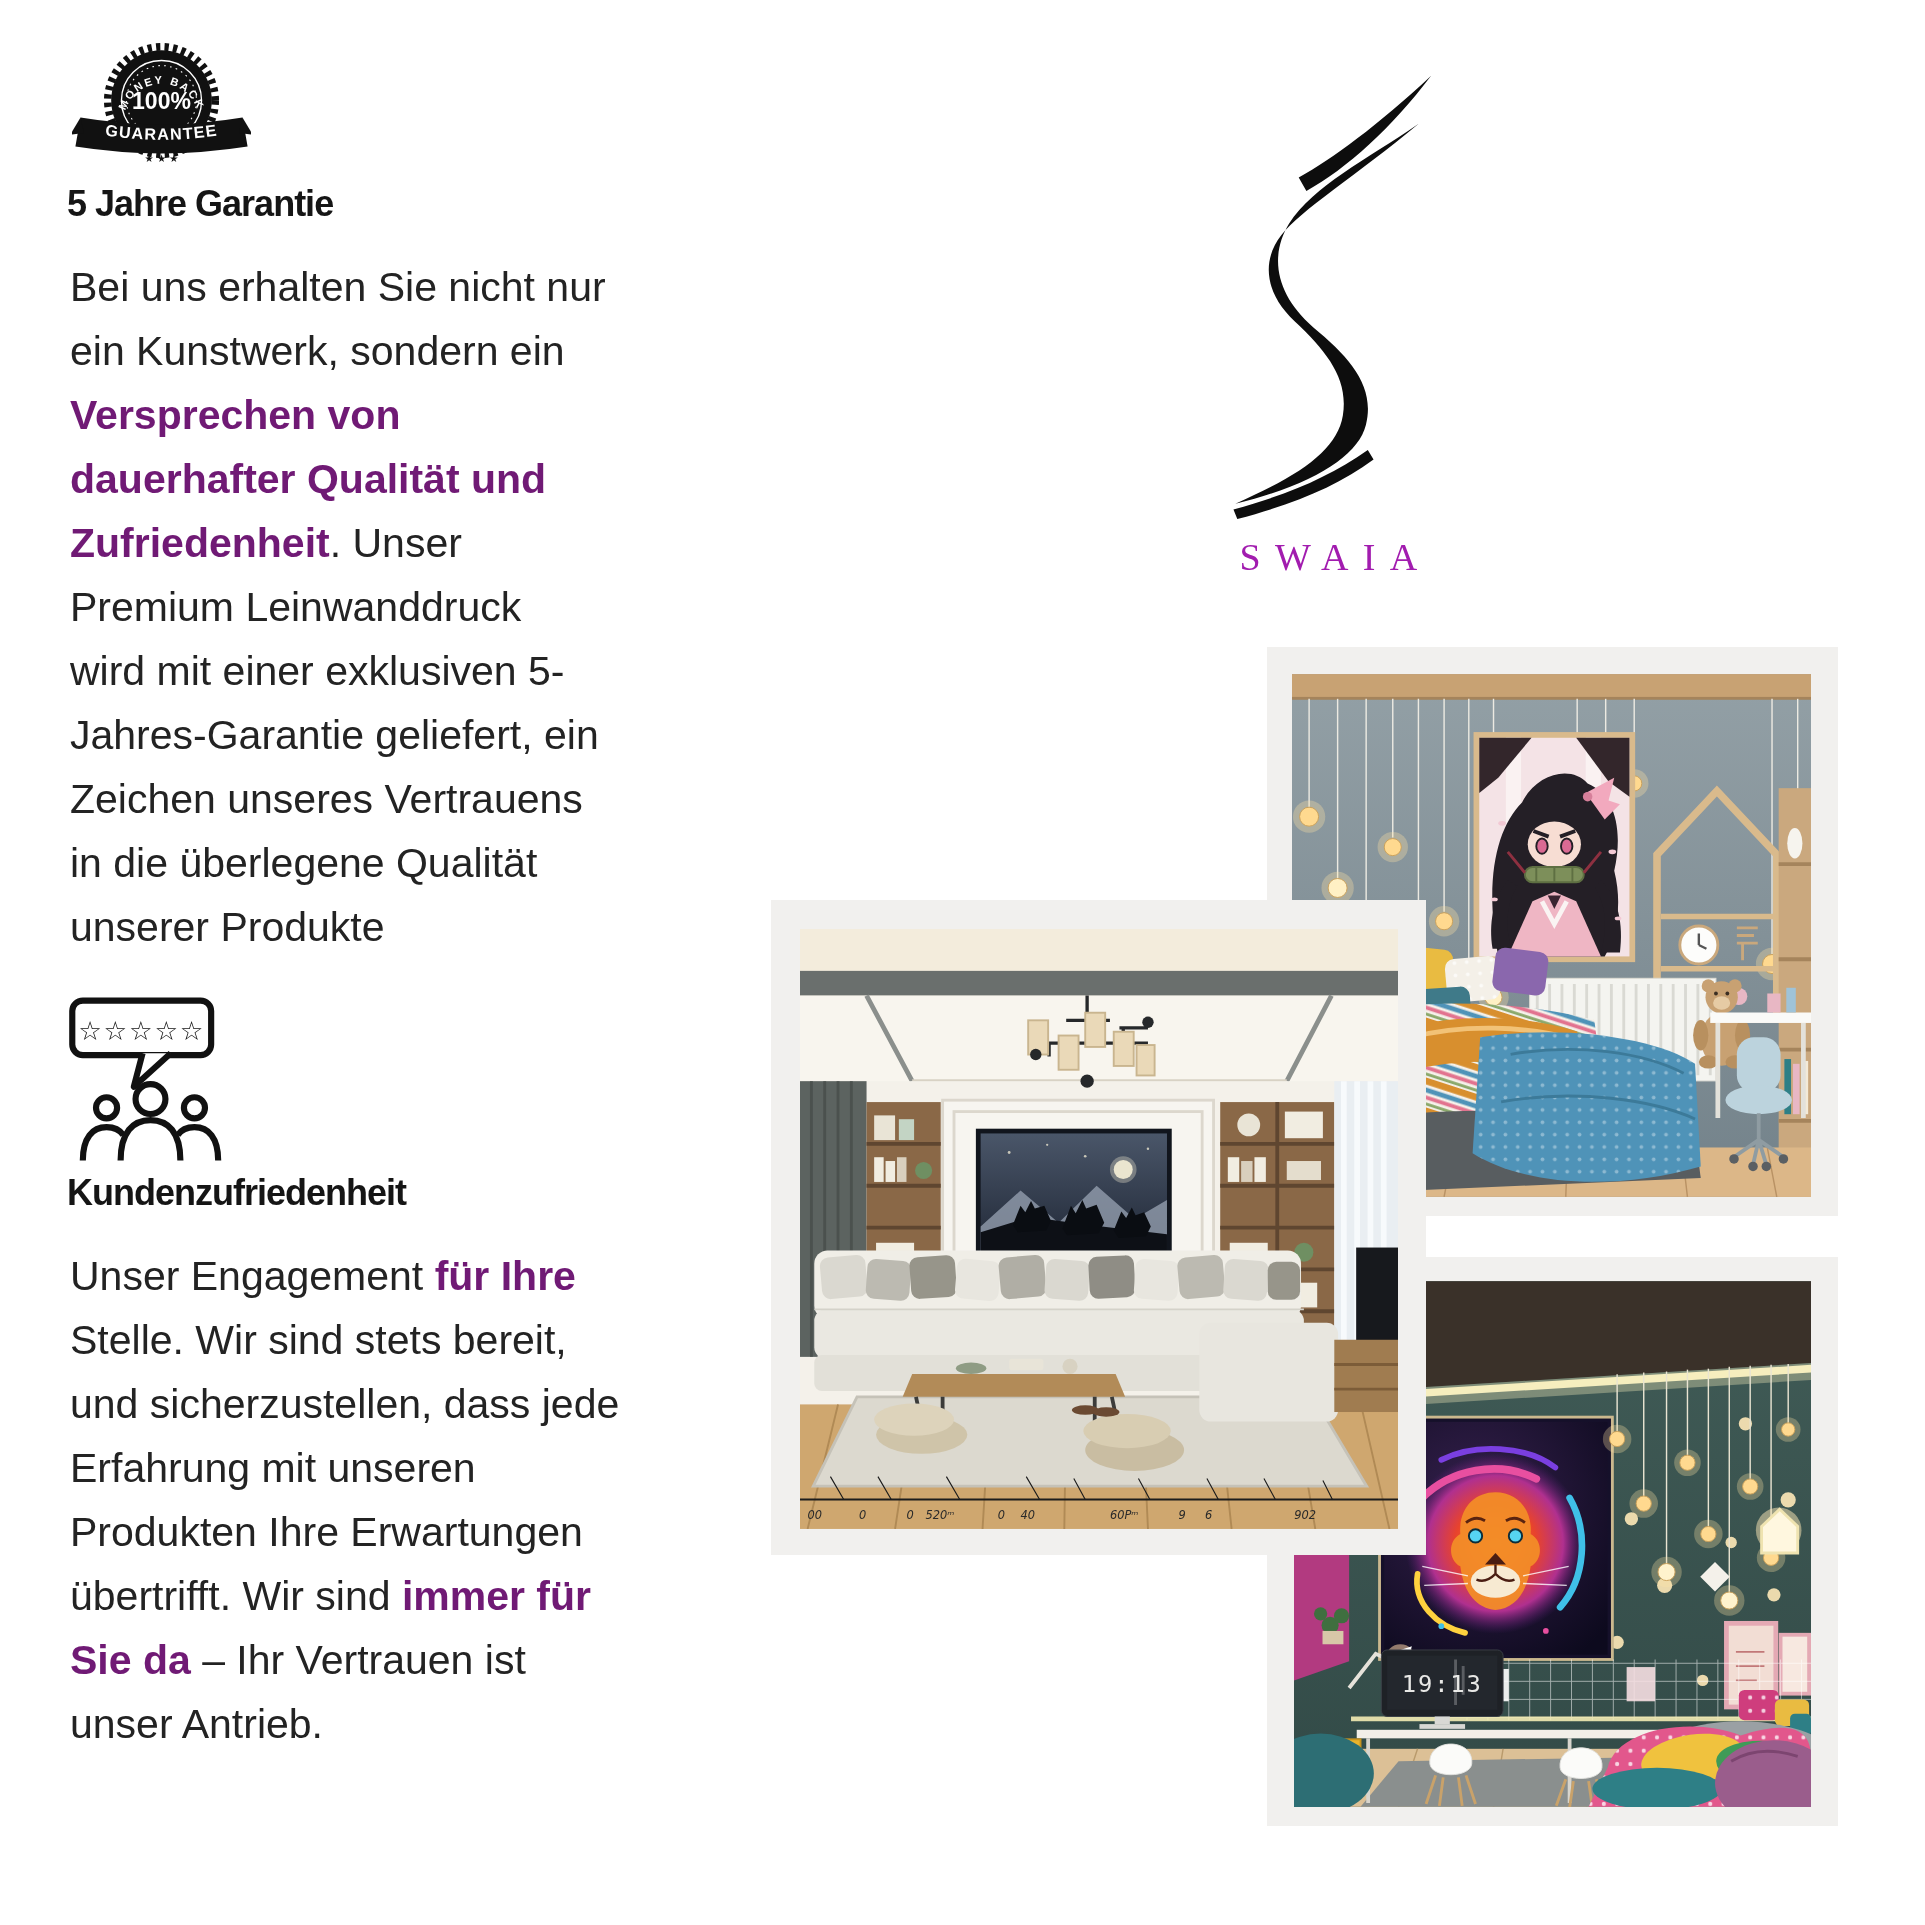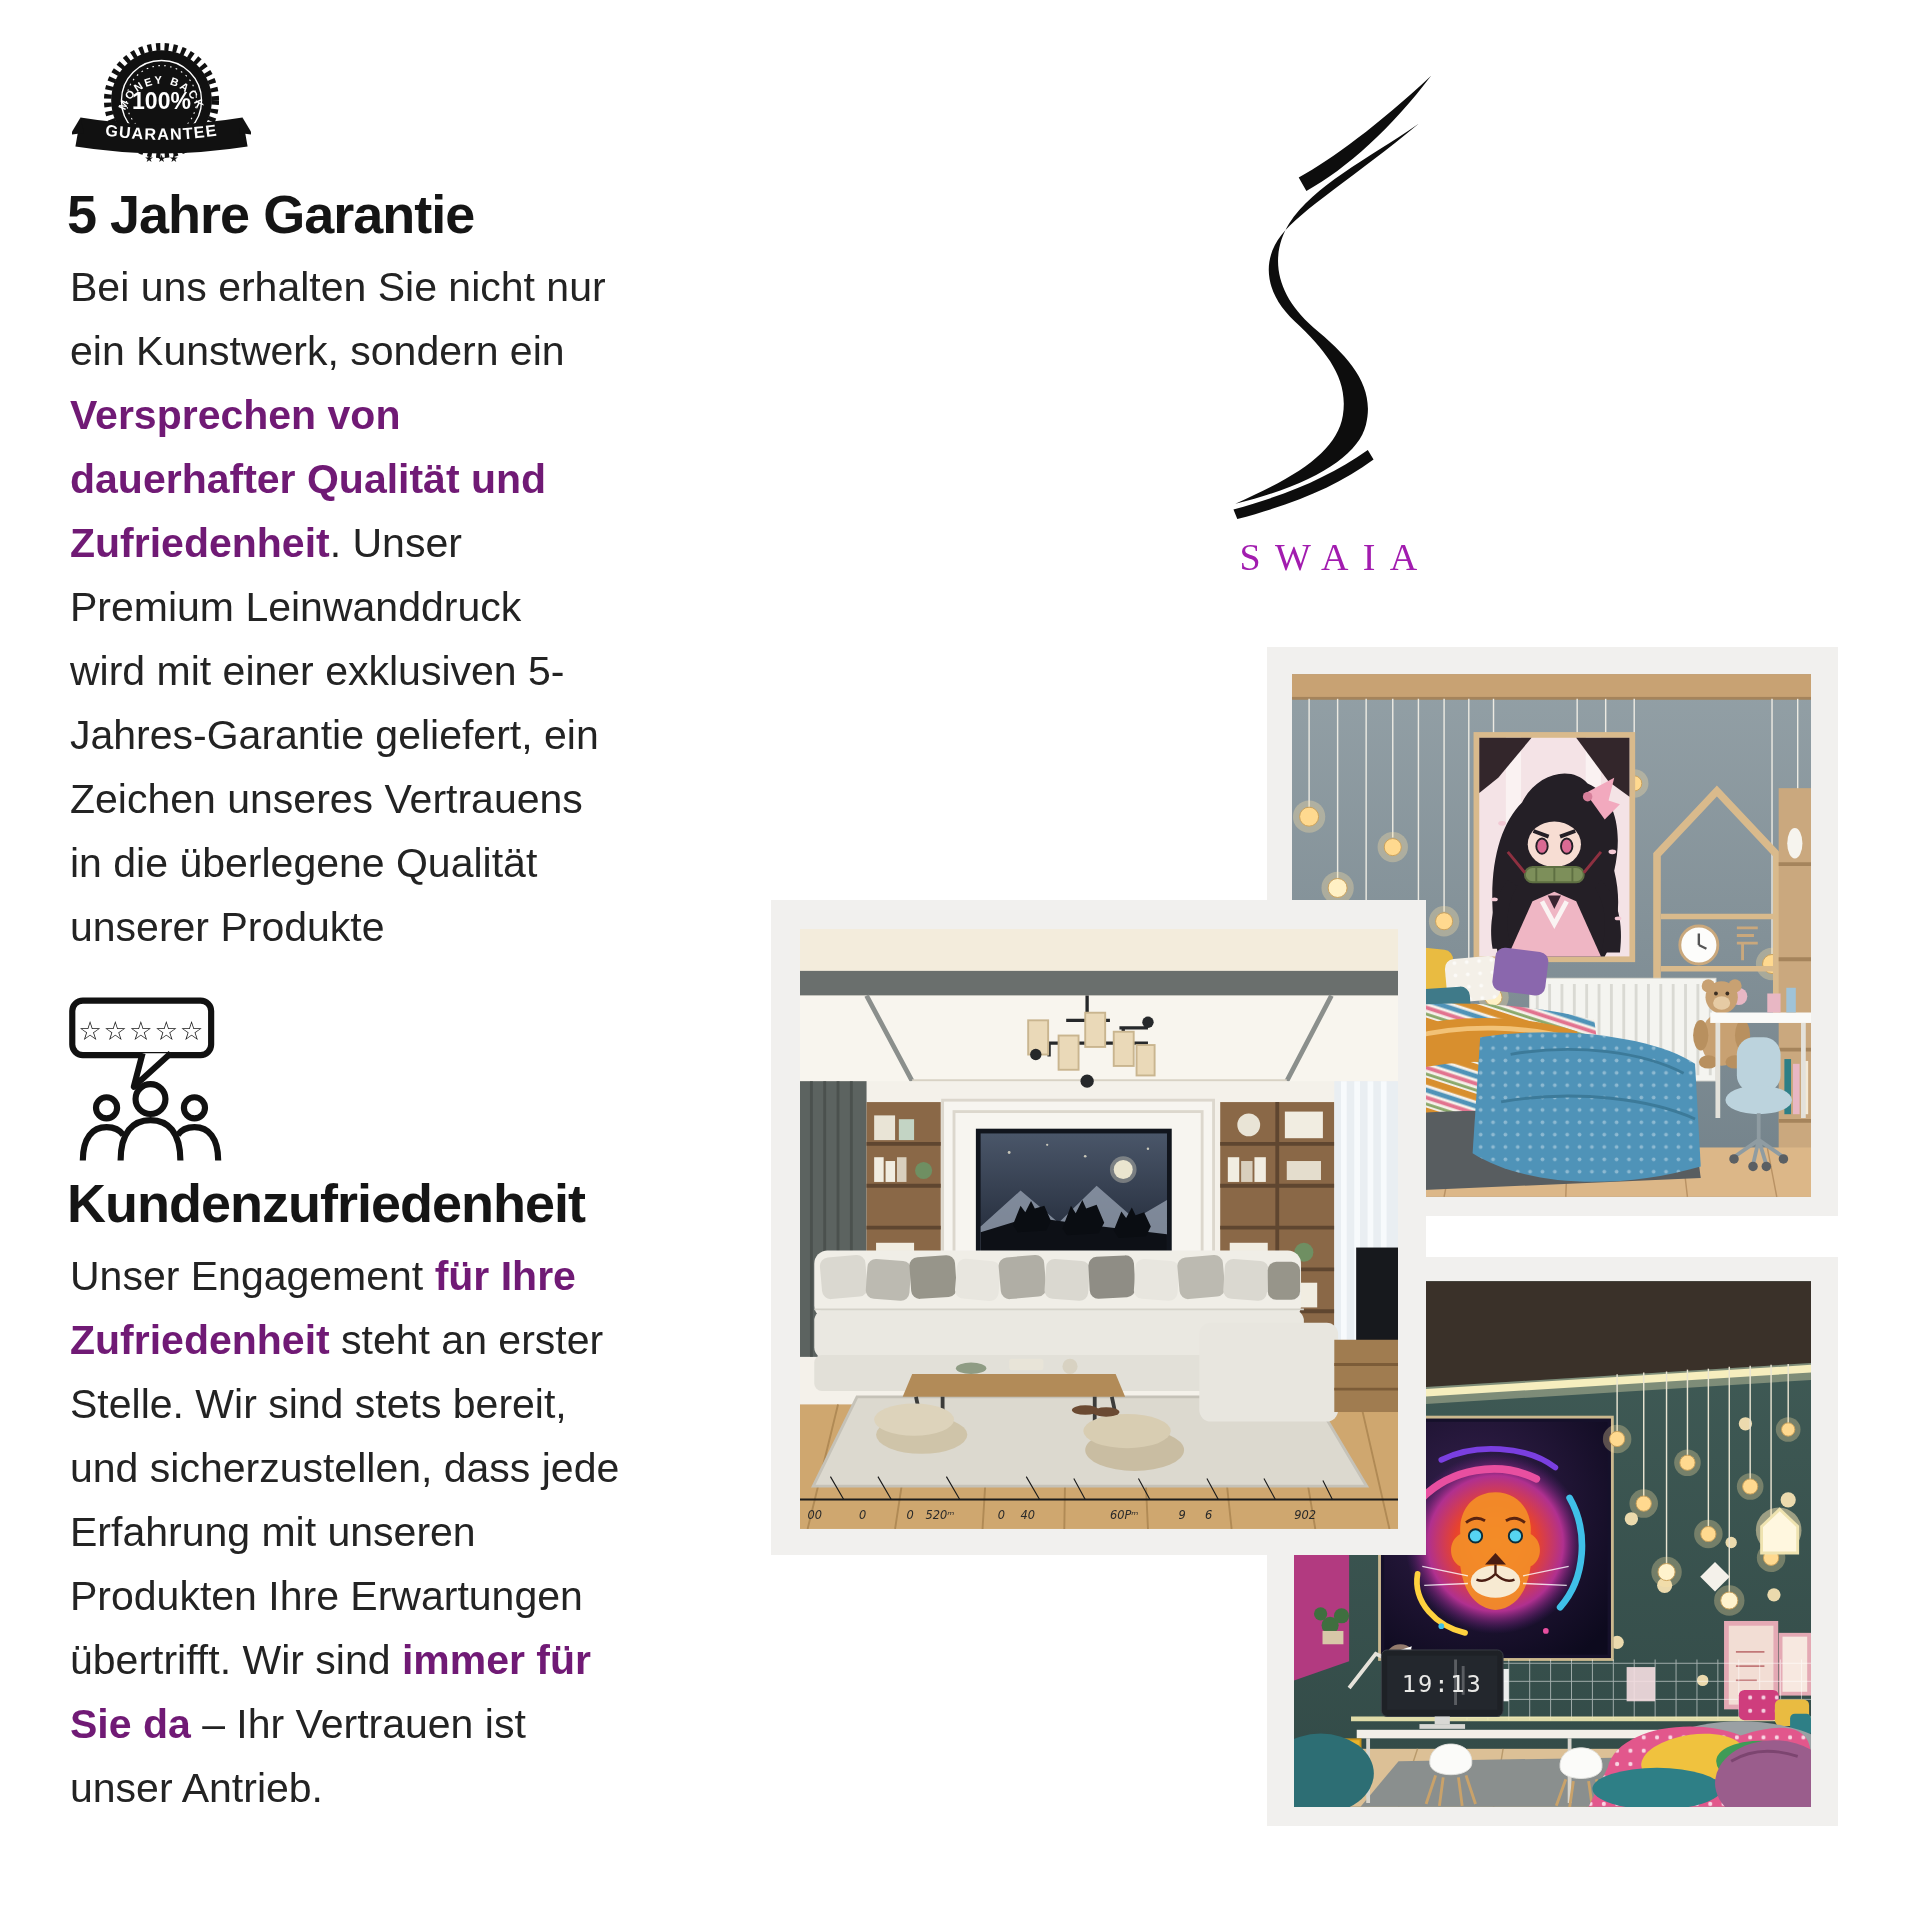--- a/index.html
+++ b/index.html
@@ -1,19 +1,19 @@
 <!DOCTYPE html>
 <html style="font-size:15px"><head>
 <meta charset="utf-8">
 <style>
   html,body{margin:0;padding:0}
   body{position:relative;width:1926px;height:1926px;background:#ffffff;overflow:hidden;
        font-family:"Liberation Sans",sans-serif;color:#1b1b1b}
   .abs{position:absolute}
-  .head{margin:0;font-weight:700;font-size:54px;letter-spacing:-1px;color:#151515}
+  .head{margin:0;font-weight:700;font-size:36px;letter-spacing:-1px;color:#151515}
   .para{font-size:41px;line-height:64px;font-weight:400;color:#232323}
   .para .tl{white-space:nowrap}
   .para .b{font-weight:700;color:#701a75}
   .card{position:absolute;background:#f1f0ee}
   .photo{position:absolute;overflow:hidden}
   svg{display:block}
   .brandname{font-family:"Liberation Serif",serif;font-size:38px;letter-spacing:14.3px;
              color:#a21caf;text-align:center}
 </style>
 </head>
@@ -70,21 +70,20 @@
     <path d="M172,188 C172,162 161,150 145,150 C137,150 130,153 126,159" fill="#ffffff" stroke="#111111" stroke-width="7"></path>
     <circle cx="95" cy="118" r="17" fill="#ffffff" stroke="#111111" stroke-width="7"></circle>
     <path d="M61,188 C61,156 75,142 95,142 C115,142 129,156 129,188" fill="#ffffff" stroke="#111111" stroke-width="7"></path>
   </svg>
 </div>
 
 <h2 class="abs head" style="left:67px;top:1172px">Kundenzufriedenheit</h2>
 
 <div class="abs para" style="left:70px;top:1244px;width:571px">
     <div class="tl"><span>Unser Engagement </span><span class="b">für Ihre</span></div>
-    <div class="tl"><span class="b">Zufriedenheit</span><span> steht an erster</span></div>
     <div class="tl"><span>Stelle. Wir sind stets bereit,</span></div>
     <div class="tl"><span>und sicherzustellen, dass jede</span></div>
     <div class="tl"><span>Erfahrung mit unseren</span></div>
     <div class="tl"><span>Produkten Ihre Erwartungen</span></div>
     <div class="tl"><span>übertrifft. Wir sind </span><span class="b">immer für</span></div>
     <div class="tl"><span class="b">Sie da</span><span> – Ihr Vertrauen ist</span></div>
     <div class="tl"><span>unser Antrieb.</span></div>
   </div>
 
 <div class="abs" style="left:1221px;top:70px;width:213px;height:451px">

